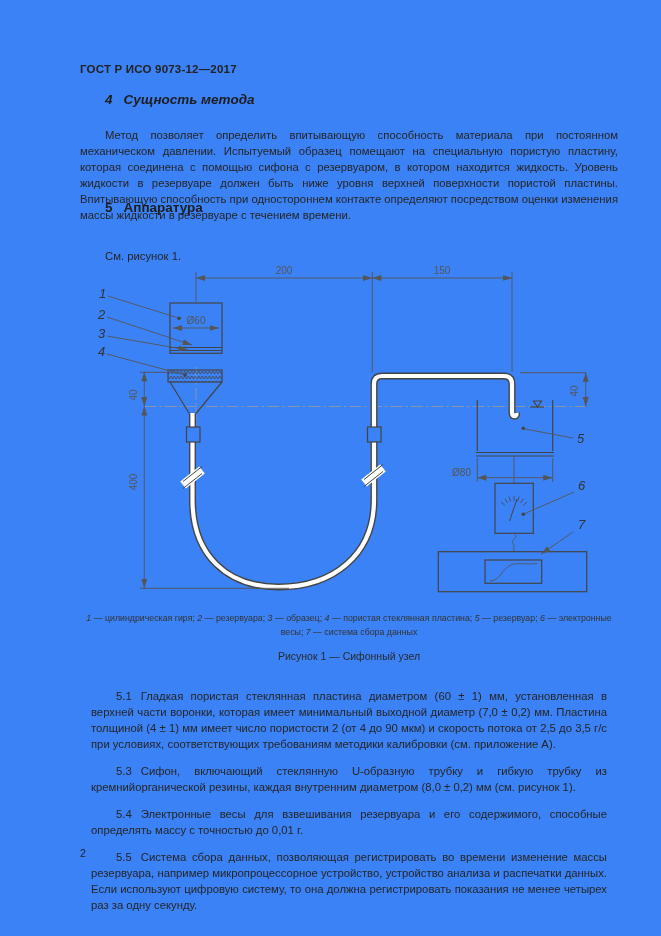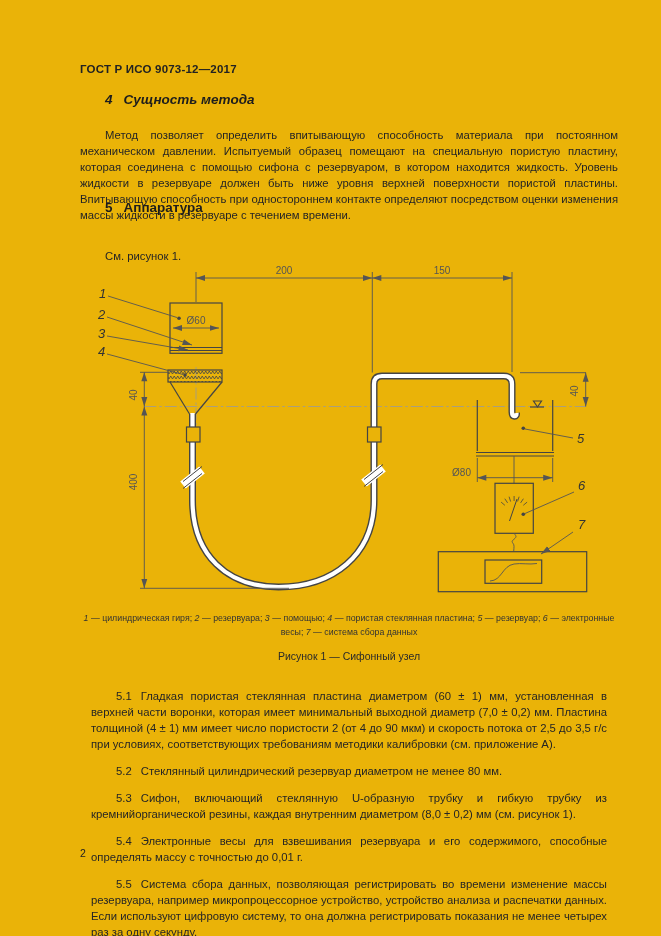--- a/index.html
+++ b/index.html
@@ -1,17 +1,17 @@
 <!DOCTYPE html>
 <html><head>
 <meta charset="utf-8">
 <style>
   html,body { margin:0; padding:0; background:#ffffff; }
   .page {
-    position:relative; width:661px; height:936px; background:#eab308;
+    position:relative; width:661px; height:936px; background:#3b82f6;
     font-family:"Liberation Sans", sans-serif; color:#222; overflow:hidden;
   }
   .abs { position:absolute; }
   #doc-header { left:80px; top:63px; font-size:11.5px; font-weight:bold; letter-spacing:.2px; }
   .sec-head { position:absolute; left:105px; margin:0; font-size:13.5px; font-weight:bold; color:#1d1d1d; }
   #sec4-head { top:92px;font-style:italic; }
   #sec5-head { top:200px; }
   .hnum { margin-right:11px; }
   .body-text {
     position:absolute; left:80px; width:538px;
@@ -194,27 +194,26 @@
 
       <text class="parttxt" x="493" y="235">6</text>
       <line class="thin" stroke="#444" x1="489" y1="237" x2="440" y2="258.5"></line>
       <circle cx="438.3" cy="259.3" r="1.8" fill="#444"></circle>
 
       <text class="parttxt" x="493" y="274">7</text>
       <line class="thin" stroke="#444" x1="488" y1="277" x2="456" y2="299" marker-end="url(#ae)"></line>
     </g>
   </svg>
 
-  <div id="fig-legend"><i>1</i><span> — цилиндрическая гиря; </span><i>2</i><span> — резервуара; </span><i>3</i><span> — помощью; </span><i>4</i><span> — пористая стеклянная пластина; </span><i>5</i><span> — резервуар; </span><i>6</i><span> — электронные весы; </span><i>7</i><span> — система сбора данных</span></div>
+  <div id="fig-legend"><i>1</i><span> — цилиндрическая гиря; </span><i>2</i><span> — резервуара; </span><i>3</i><span> — образец; </span><i>4</i><span> — пористая стеклянная пластина; </span><i>5</i><span> — резервуар; </span><i>6</i><span> — электронные весы; </span><i>7</i><span> — система сбора данных</span></div>
 
   <div id="fig-caption">Рисунок 1 — Сифонный узел</div>
 
   <div class="body-text" id="clauses">
     <p><span class="cnum">5.1</span><span>Гладкая пористая стеклянная пластина диаметром (60 ± 1) мм, установленная в верхней части воронки, которая имеет минимальный выходной диаметр (7,0 ± 0,2) мм. Пластина толщиной (4 ± 1) мм имеет число пористости 2 (от 4 до 90 мкм) и скорость потока от 2,5 до 3,5 г/с при условиях, соответствующих требованиям методики калибровки (см. приложение А).</span></p>
-    <p><span class="cnum">5.2</span><span>Стеклянный цилиндрический резервуар диаметром не менее 80 мм.</span></p>
     <p><span class="cnum">5.3</span><span>Сифон, включающий стеклянную U-образную трубку и гибкую трубку из кремнийорганической резины, каждая внутренним диаметром (8,0 ± 0,2) мм (см. рисунок 1).</span></p>
     <p><span class="cnum">5.4</span><span>Электронные весы для взвешивания резервуара и его содержимого, способные определять массу с точностью до 0,01 г.</span></p>
     <p><span class="cnum">5.5</span><span>Система сбора данных, позволяющая регистрировать во времени изменение массы резервуара, например микропроцессорное устройство, устройство анализа и распечатки данных. Если используют цифровую систему, то она должна регистрировать показания не менее четырех раз за одну секунду.</span></p>
   </div>
 
   <div class="abs" id="page-num">2</div>
 
 </div>
 
 </body></html>

